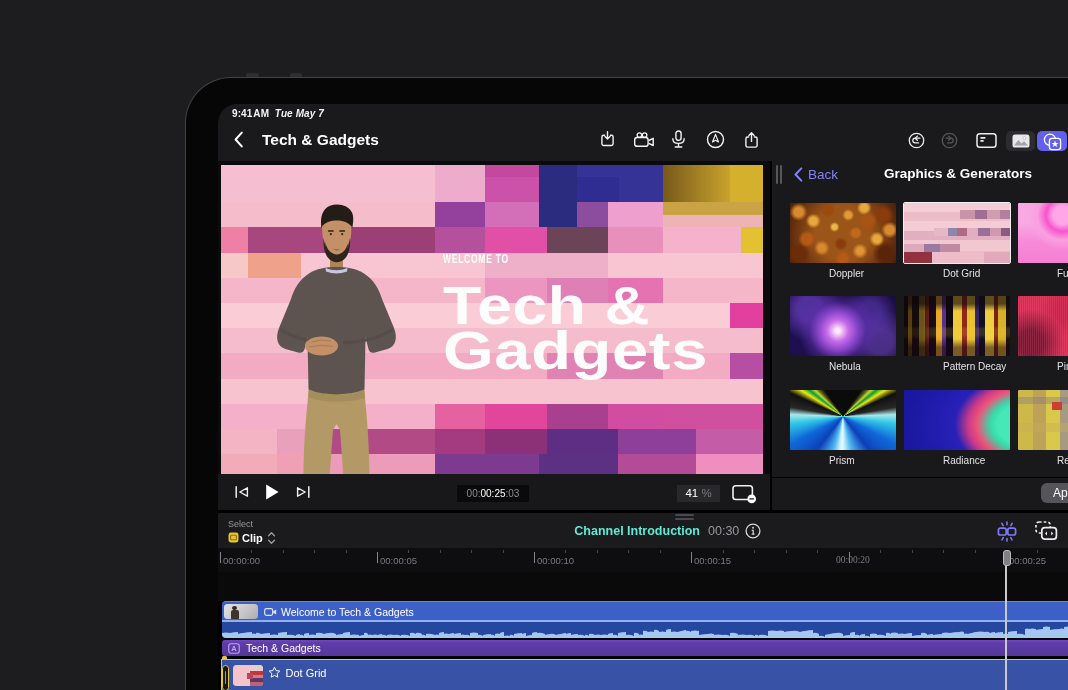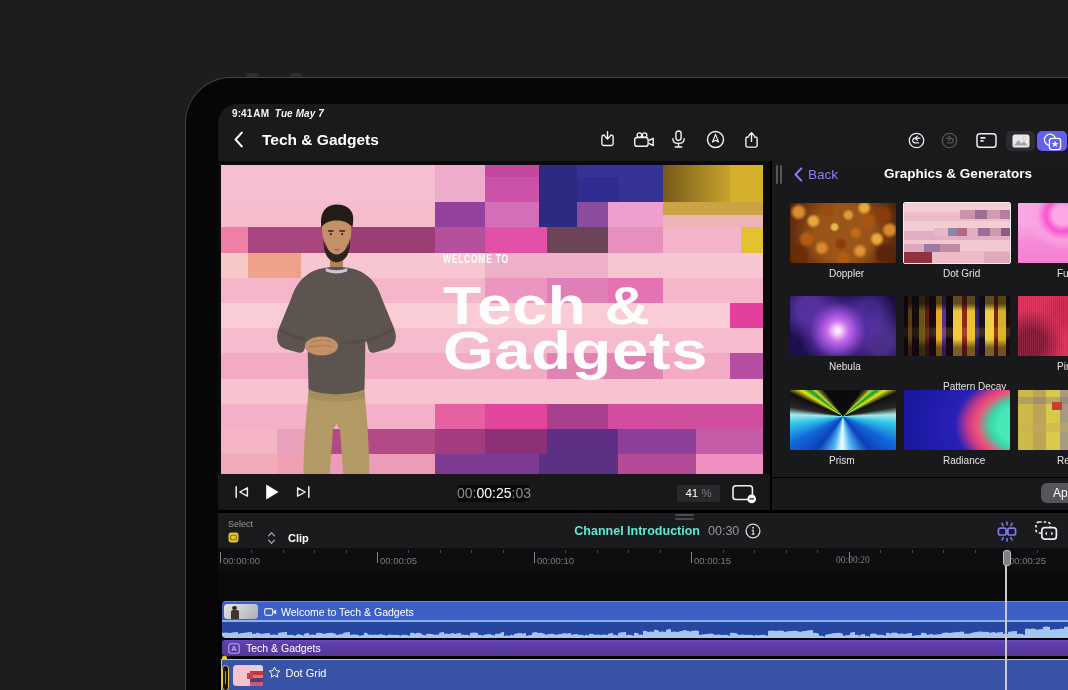--- a/index.html
+++ b/index.html
@@ -228,21 +228,21 @@
         <svg width="16" height="18" viewBox="0 0 16 18">
           <path d="M2.2 1.6 L14.6 9 L2.2 16.4 Z" fill="#fff"></path>
         </svg>
       </div>
     <div class="ic" id="ic-skipf" style="left:77px;top:381px;">
         <svg width="16" height="14" viewBox="0 0 16 14">
           <path d="M13.8 1.8 V12.2" stroke="#f0f0f2" stroke-width="1.5" stroke-linecap="round"></path>
           <path d="M2.6 2.8 L10.2 7 L2.6 11.2 Z" fill="none" stroke="#f0f0f2" stroke-width="1.4" stroke-linejoin="round"></path>
         </svg>
       </div>
-    <div class="abs" style="left:239px;top:381px;width:72px;height:17px;background:#0a0a0b;border-radius:0;color:#8e8e93;font-size:14px;text-align:center;line-height:17px;">00:<span style="color:#fff;">00:25</span>:03</div>
+    <div class="abs" style="left:239px;top:381px;width:72px;height:17px;background:#0a0a0b;border-radius:0;color:#8e8e93;font-size:10px;text-align:center;line-height:17px;">00:<span style="color:#fff;">00:25</span>:03</div>
     <div class="abs" style="left:459px;top:381px;width:43px;height:17px;background:#29292c;border-radius:0;color:#fff;font-size:11.5px;text-align:center;line-height:17px;">41 <span style="color:#79797e;">%</span></div>
     <div class="ic" id="ic-disp" style="left:514px;top:380px;">
         <svg width="25" height="20" viewBox="0 0 25 20">
           <rect x="1" y="1.7" width="19.4" height="13.8" rx="2.8" fill="none" stroke="#f0f0f2" stroke-width="1.6"></rect>
           <circle cx="19.7" cy="14.9" r="4.3" fill="#fff"></circle>
           <rect x="17.3" y="14.2" width="4.8" height="1.4" rx="0.7" fill="#18181b"></rect>
         </svg>
       </div>
 
     <div class="abs" style="left:554px;top:57px;width:300px;height:349px;background:#19191b;"></div>
@@ -296,21 +296,21 @@
         radial-gradient(circle at 18% 22%, rgba(106,63,192,.7) 0 12%, transparent 32%),
         radial-gradient(circle at 75% 28%, rgba(90,53,176,.65) 0 12%, transparent 30%),
         radial-gradient(circle at 85% 75%, rgba(122,79,208,.5) 0 12%, transparent 32%),
         radial-gradient(circle at 8% 82%, rgba(30,16,80,.9) 0 14%, transparent 36%),
         linear-gradient(180deg, #180d40 0, #22114e 50%, #140a36 100%);"></div>
       <div class="abs lbl" style="left:572px;top:257px;">Nebula</div>
       <div class="abs thumb" style="left:686px;top:192px;background:
         linear-gradient(90deg, rgba(10,6,10,.5) 0 18%, transparent 30% 100%),
         linear-gradient(180deg, rgba(15,8,12,.65) 0 13%, transparent 25% 50%, rgba(255,215,80,.15) 55% 65%, transparent 72%, rgba(25,5,20,.55) 86% 100%),
         linear-gradient(90deg, #15090a 0 4%, #a87414 0 8%, #221008 0 14%, #caa024 0 20%, #8a2818 0 24%, #1a0c18 0 30%, #e8a828 0 36%, #5a3088 0 40%, #100810 0 46%, #f0c838 0 55%, #902818 0 59%, #e8c030 0 67%, #342468 0 71%, #14101e 0 76%, #f0d040 0 85%, #7a2414 0 89%, #d8b028 0 96%, #1c100c 0 100%);"></div>
-      <div class="abs lbl" style="left:686px;top:257px;margin-top:20px;">Pattern Decay</div>
+      <div class="abs lbl" style="left:686px;top:257px;">Pattern Decay</div>
       <div class="abs thumb" style="left:800px;top:192px;background:
         repeating-linear-gradient(90deg, rgba(255,160,180,.12) 0 1px, transparent 1px 2px),
         radial-gradient(circle at 12% 78%, rgba(110,16,44,.85) 0 12%, transparent 32%),
         radial-gradient(circle at 45% 25%, rgba(190,24,64,.5) 0 14%, transparent 36%),
         radial-gradient(circle at 88% 15%, rgba(244,140,170,.6) 0 12%, transparent 30%),
         linear-gradient(90deg, #da2a54 0 45%, #e24568 65%, #ec7694 100%);"></div>
       <div class="abs lbl" style="left:800px;top:257px;">Pink Static De</div>
       <div class="abs thumb" style="left:572px;top:286px;background:
         conic-gradient(from 0deg at 50% 44%, #0b0b0b 0 35deg, #5a5a14 42deg, #b8d838 47deg, #14982e 52deg, #e8e818 58deg, #101010 66deg, #282828 80deg, #a8e8e8 88deg, #30c8e8 98deg, #1068d8 118deg, #0c40b8 142deg, #50b8f0 166deg, #c8f0ff 178deg, #e8fbff 182deg, #c8f0ff 186deg, #50b8f0 196deg, #0c40b8 218deg, #1068d8 242deg, #30c8e8 262deg, #a8e8e8 272deg, #282828 280deg, #101010 294deg, #e8e818 302deg, #14982e 308deg, #b8d838 313deg, #5a5a14 318deg, #0b0b0b 325deg 360deg);"></div>
       <div class="abs lbl" style="left:572px;top:351px;">Prism</div>
@@ -334,21 +334,21 @@
     <div class="abs" style="left:0;top:406px;width:852px;height:3px;background:#000;"></div>
 
     <div class="abs" style="left:0;top:409px;width:852px;height:35px;background:#1b1b1d;"></div>
     <div class="abs" style="left:10px;top:415px;color:#98989d;font-size:9px;">Select</div>
     <div class="ic" id="clipchip" style="left:10px;top:428px;">
         <svg width="11" height="11" viewBox="0 0 11 11">
           <rect x="0.5" y="0.5" width="10" height="10" rx="2.4" fill="#e6c431"></rect>
           <rect x="2.6" y="3.3" width="5.8" height="4.4" rx="1" fill="none" stroke="#8a7414" stroke-width="1.1"></rect>
         </svg>
       </div>
-    <div class="abs" style="left:24px;top:428px;color:#fff;font-size:11px;font-weight:600;margin-left:46px;">Clip</div>
+    <div class="abs" style="left:24px;top:428px;color:#fff;font-size:11px;font-weight:600;">Clip</div>
     <div class="ic" id="clipchev" style="left:49px;top:427px;">
         <svg width="9" height="14" viewBox="0 0 9 14">
           <path d="M1.6 4.8 L4.5 1.8 L7.4 4.8" stroke="#98989d" stroke-width="1.4" fill="none" stroke-linecap="round" stroke-linejoin="round"></path>
           <path d="M1.6 9.2 L4.5 12.2 L7.4 9.2" stroke="#98989d" stroke-width="1.4" fill="none" stroke-linecap="round" stroke-linejoin="round"></path>
         </svg>
       </div>
     <div class="abs" style="left:457px;top:410px;width:19px;height:2px;background:#4a4a4e;border-radius:1px;"></div>
     <div class="abs" style="left:457px;top:414px;width:19px;height:2px;background:#4a4a4e;border-radius:1px;"></div>
     <div class="abs" style="left:250px;top:420px;width:232px;text-align:right;color:#5eead4;font-size:12.5px;font-weight:700;">Channel Introduction</div>
     <div class="abs" style="left:490px;top:420px;color:#98989d;font-size:12.5px;">00:30</div>

